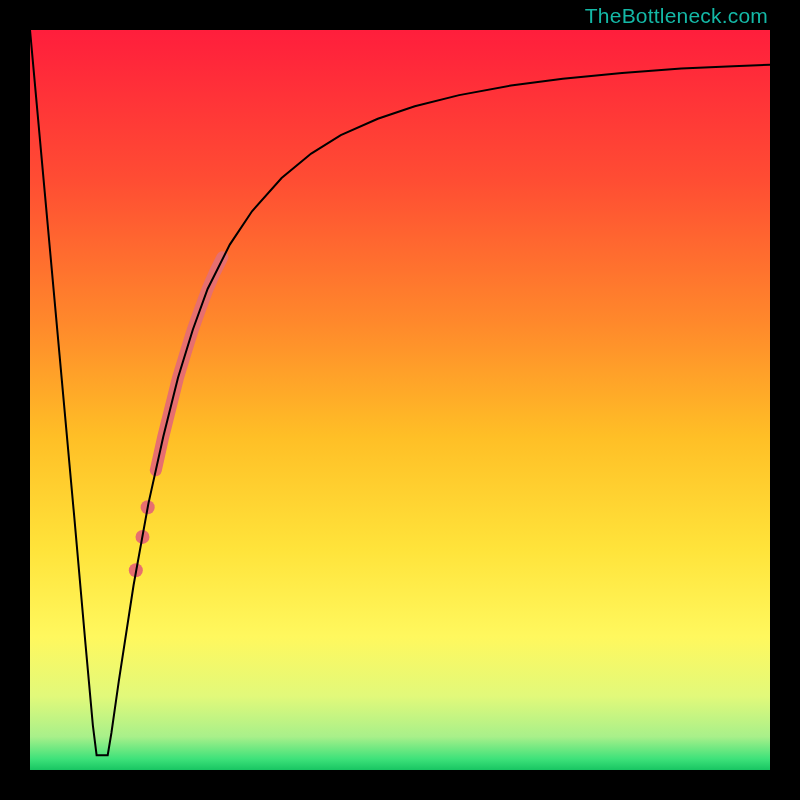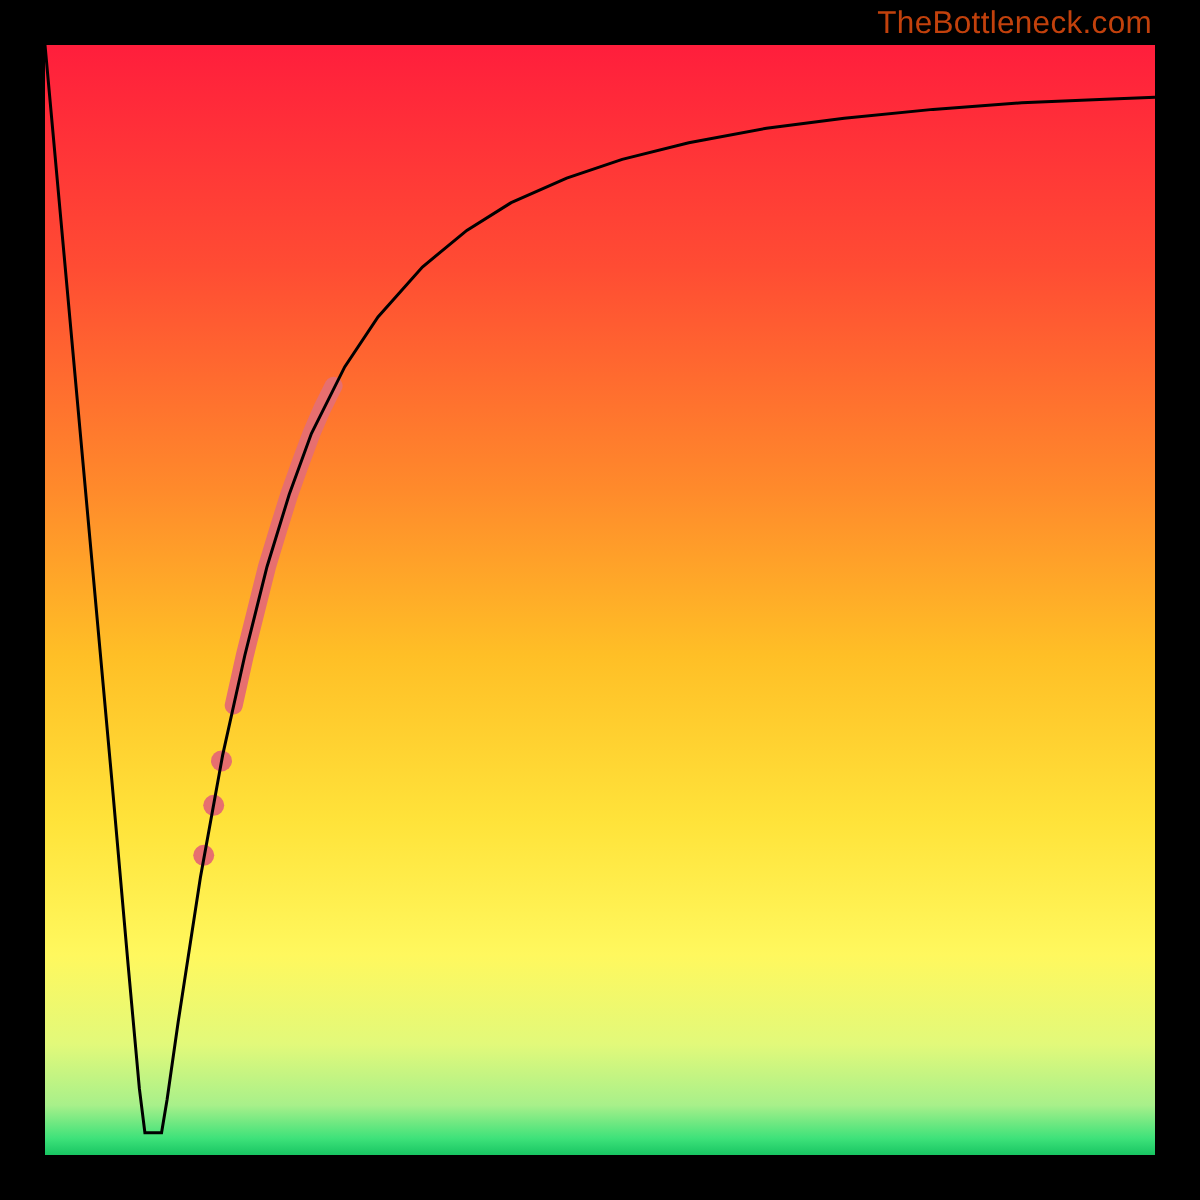--- a/index.html
+++ b/index.html
@@ -32,21 +32,21 @@
   svg.curve {
     position: absolute;
     inset: 0;
     width: 740px;
     height: 740px;
   }
   .watermark {
     position: absolute;
     top: 4px;
     right: 32px;
-    color: #c2410c;
+    color: #14b8a6;
     font-size: 21px;
     font-weight: 400;
     letter-spacing: 0.2px;
     user-select: none;
   }
 </style>
 </head>
 <body>
 
 <div class="frame">

